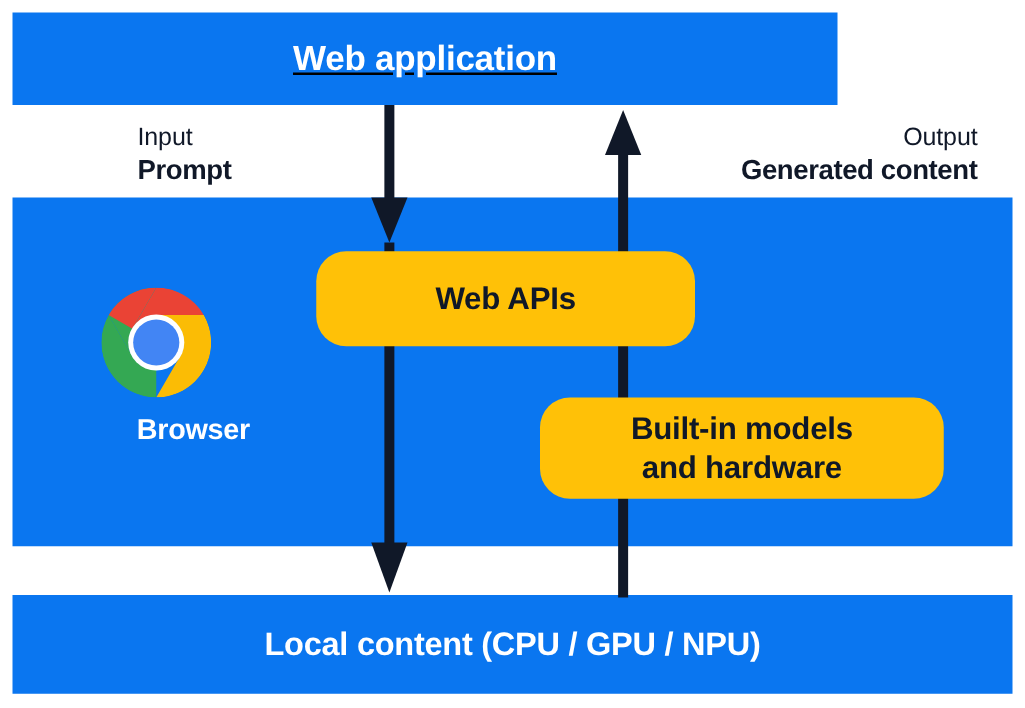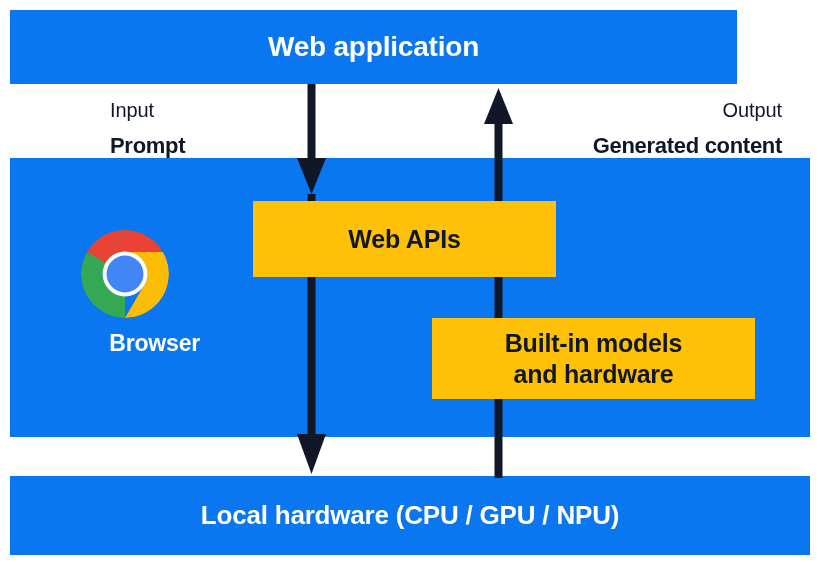--- a/index.html
+++ b/index.html
@@ -27,25 +27,26 @@
   .panel-label {
     color: #ffffff;
     font-weight: bold;
     letter-spacing: -0.2px;
     white-space: nowrap;
   }
 
   #panel-web-application {
     left: 10px;
     top: 10px;
-    width: 727px;
+    width: 660px;
     height: 74px;
     display: flex;
     align-items: center;
     justify-content: center;
+    text-decoration: underline;
   }
   #panel-web-application .panel-label {
     font-size: 28px;
   }
 
   #panel-browser {
     left: 10px;
     top: 158px;
     width: 800px;
     height: 279px;
@@ -100,20 +101,21 @@
 
   
   .yellow-box {
     position: absolute;
     background: #ffc107;
     display: flex;
     align-items: center;
     justify-content: center;
     text-align: center;
     z-index: 8;
+    border-radius: 24px;
   }
   .yellow-box-label {
     color: #101828;
     font-weight: bold;
     letter-spacing: -0.2px;
     line-height: 1.22;
   }
 
   #box-web-apis {
     left: 253px;
@@ -144,21 +146,21 @@
   }
   .edge-kind {
     font-size: 20px;
     font-weight: normal;
     letter-spacing: -0.1px;
   }
   .edge-value {
     font-size: 22px;
     font-weight: bold;
     letter-spacing: -0.3px;
-    margin-top: 10px;
+    margin-top: 0;
   }
 
   #annotation-input {
     left: 110px;
     top: 99px;
     text-align: left;
   }
   #annotation-output {
     right: 38px;
     top: 99px;
@@ -170,21 +172,21 @@
 
 <div id="diagram">
 
   <div class="panel" id="panel-web-application">
     <span class="panel-label">Web application</span>
   </div>
 
   <div class="panel" id="panel-browser"></div>
 
   <div class="panel" id="panel-local-hardware">
-    <span class="panel-label">Local hardware (CPU / GPU / NPU)</span>
+    <span class="panel-label">Local content (CPU / GPU / NPU)</span>
   </div>
 
   <svg id="arrow-layer" viewBox="0 0 820 566">
 
     <g>
 
       <rect x="307.5" y="84" width="8" height="78" fill="#101828"></rect>
 
       <polygon points="297,158 326,158 311.5,194" fill="#101828"></polygon>
 

